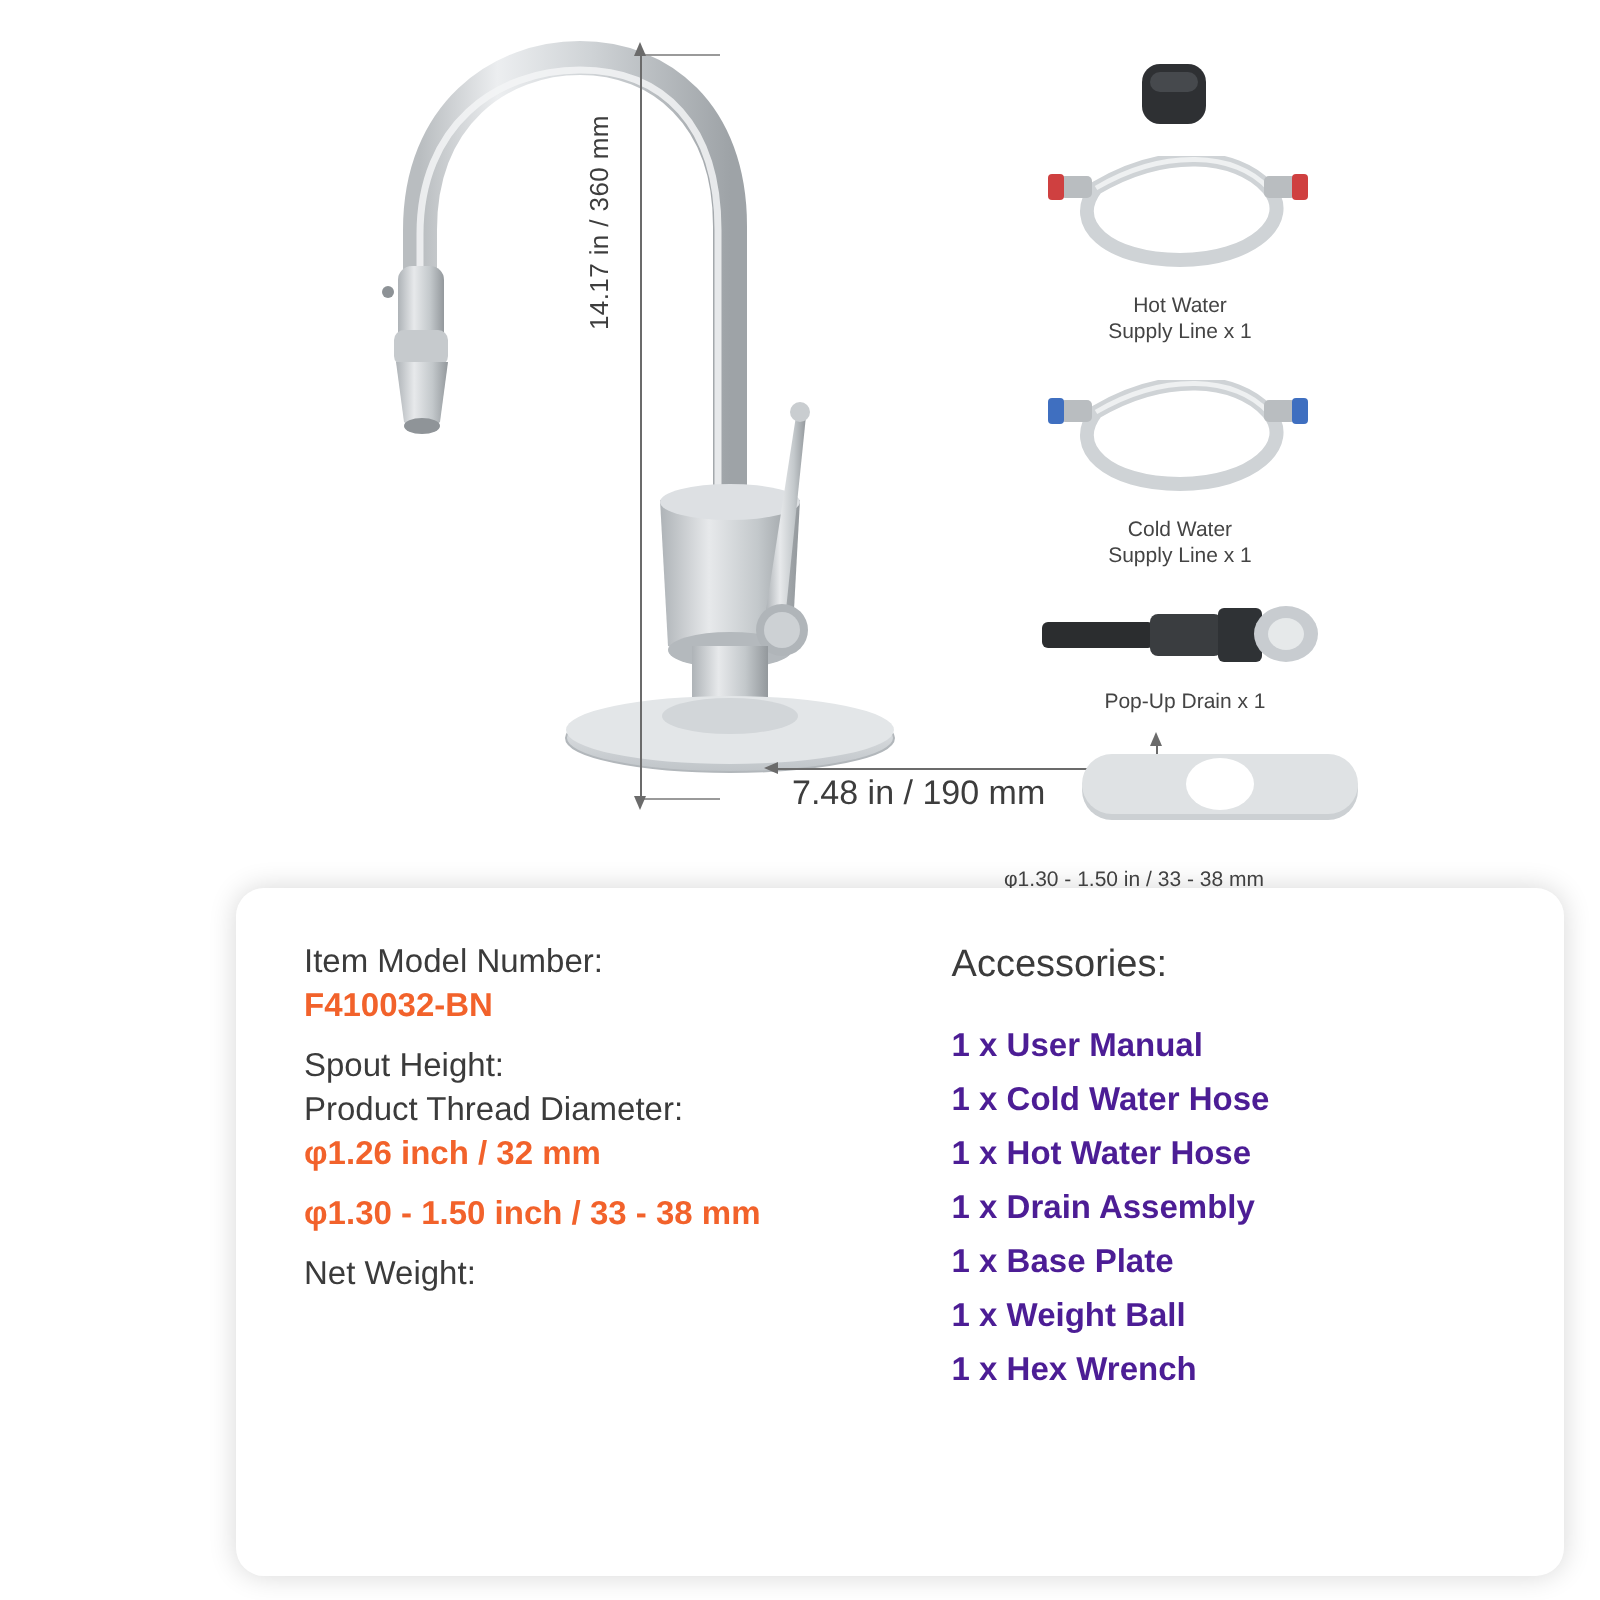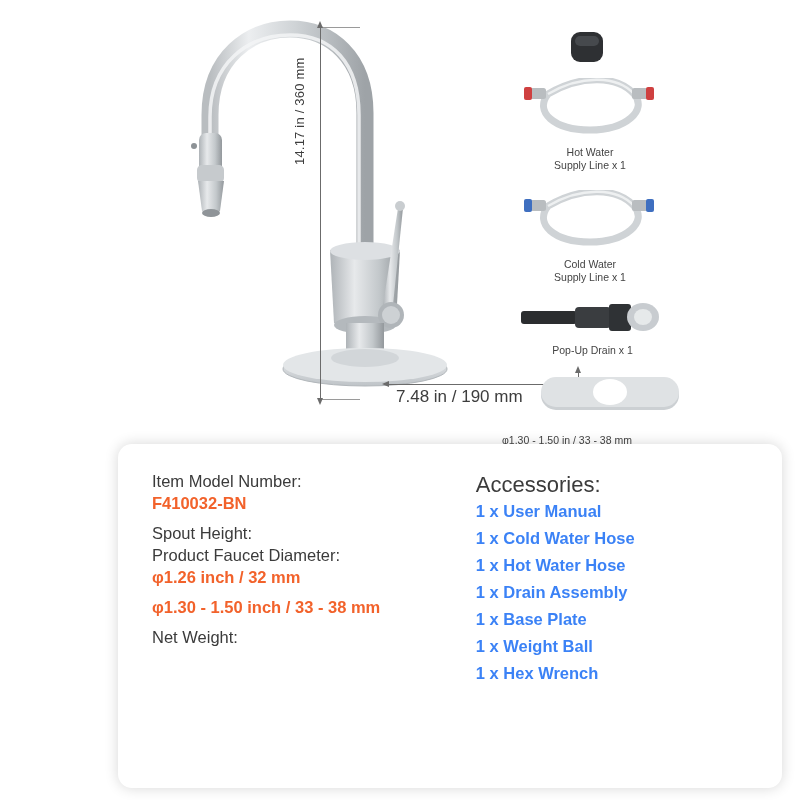--- a/index.html
+++ b/index.html
@@ -170,27 +170,27 @@
     color: #3b3b3b;
     margin-bottom: 3px;
   }
   .spec-value {
     font-size: 16.5px;
     color: #f2622b;
     font-weight: 700;
     margin-bottom: 11px;
   }
   .acc-head {
-    font-size: 22px;
+    font-size: 19px;
     color: #3b3b3b;
-    margin-bottom: 4px;
+    margin-bottom: 20px;
   }
   .acc-line {
     font-size: 16.5px;
-    color: #3b82f6;
+    color: #4c1d95;
     font-weight: 700;
     margin-bottom: 8px;
   }
 
   
   .faucet-svg { position: absolute; left: 0; top: 0; }
   .bottom-dim-note {
     position: absolute;
     font-size: 10.5px;
     color: #444;
@@ -338,21 +338,21 @@
   </div>
 
   <div id="info-card">
 
     <div class="spec-col">
       <div class="spec-label">Item Model Number:</div>
       <div class="spec-value">F410032-BN</div>
 
       <div class="spec-label">Spout Height:</div>
 
-      <div class="spec-label">Product Faucet Diameter:</div>
+      <div class="spec-label">Product Thread Diameter:</div>
       <div class="spec-value">φ1.26 inch / 32 mm</div>
 
       <div class="spec-value">φ1.30 - 1.50 inch / 33 - 38 mm</div>
 
       <div class="spec-label">Net Weight:</div>
     </div>
 
     <div class="acc-list-col">
       <div class="acc-head">Accessories:</div>
       <div class="acc-line">1 x User Manual</div>

